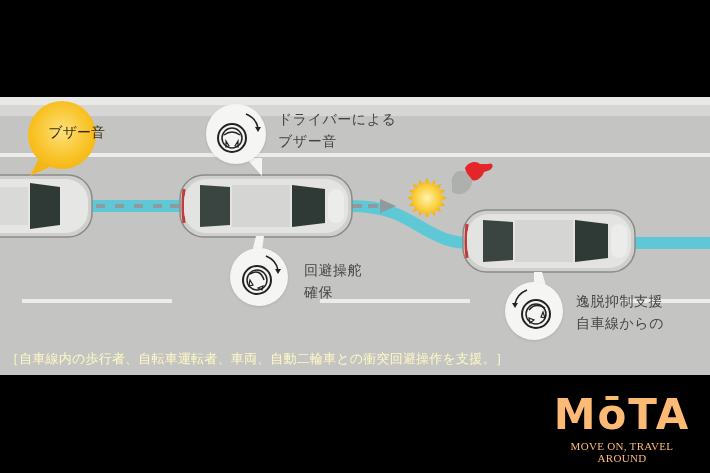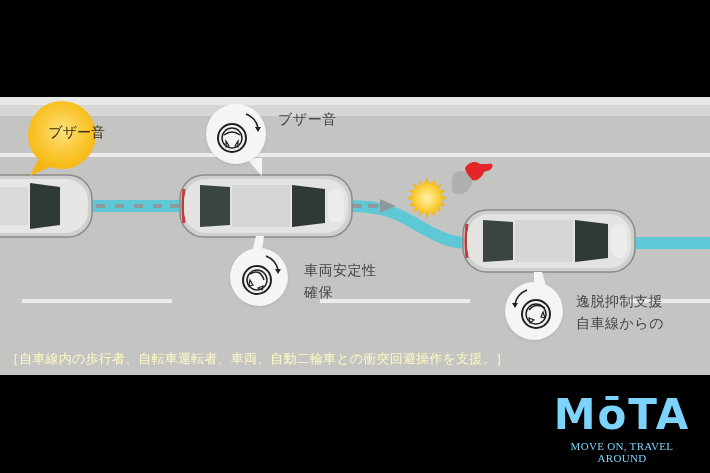--- a/index.html
+++ b/index.html
@@ -12,21 +12,21 @@
   .lane-dash{height:4px;background:#ecedeb;top:299px;}
   
   #path-svg{left:0;top:0;}
   
   .bubble{border-radius:50%;background:#f5f5f3;box-shadow:0 1px 3px rgba(0,0,0,0.1);}
   .label{color:#444;font-size:14px;line-height:22px;letter-spacing:0.5px;}
   #buzzer-bubble{left:28px;top:101px;width:68px;height:68px;border-radius:50%;
      background:radial-gradient(circle at 50% 45%,#fde07a 0%,#f9c226 55%,#f1a900 100%);}
   #buzzer-text{left:28px;top:124px;width:77px;text-align:right;font-size:14px;color:#3a2f10;}
   #caption{left:6px;top:350px;font-size:13px;color:#fef9c3;letter-spacing:0.2px;white-space:nowrap;}
-  #logo{left:552px;top:392px;width:140px;text-align:center;color:#7dd3fc;}
+  #logo{left:552px;top:392px;width:140px;text-align:center;color:#fdba74;}
   #logo-main{font-family:"DejaVu Sans",sans-serif;font-weight:bold;font-size:42px;letter-spacing:2px;line-height:46px;}
   #logo-sub{font-family:Liberation Serif, serif;font-size:11px;letter-spacing:0.3px;margin-top:2px;}
 </style>
 </head>
 <body>
 
 <div class="abs" id="road-top-strip"></div>
 <div class="abs" id="road-shoulder"></div>
 <div class="abs" id="road"></div>
 <div class="abs" id="lane-line-top"></div>
@@ -112,35 +112,36 @@
   <svg width="60" height="60" viewBox="0 0 60 60">
     <circle cx="26" cy="34" r="14" fill="none" stroke="#222" stroke-width="2"></circle>
     <circle cx="26" cy="34" r="10" fill="none" stroke="#222" stroke-width="1.5"></circle>
     <path d="M18 31 Q26 25 34 31" fill="none" stroke="#222" stroke-width="1.5"></path>
     <path d="M20 37 L23 42 L20 43 Z M32 37 L29 42 L32 43 Z" fill="none" stroke="#222" stroke-width="1.2"></path>
     <path d="M40 10 Q50 14 52 24" fill="none" stroke="#222" stroke-width="1.5"></path>
     <polygon points="49,23 55,23 52,28" fill="#222"></polygon>
   </svg>
 </div>
 <div class="abs label" style="left:278px;top:108px;">
+  <div>ドライバーによる</div>
   <div>ブザー音</div>
 </div>
 
 <div class="abs bubble" style="left:230px;top:248px;width:58px;height:58px;">
   <svg width="58" height="58" viewBox="0 0 58 58">
     <circle cx="27" cy="32" r="14" fill="none" stroke="#222" stroke-width="2"></circle>
     <circle cx="27" cy="32" r="10" fill="none" stroke="#222" stroke-width="1.5"></circle>
     <path d="M20 26 Q30 20 34 32" fill="none" stroke="#222" stroke-width="1.5"></path>
     <path d="M20 32 L23 37 L19 38 Z M28 40 L33 38 L32 42 Z" fill="none" stroke="#222" stroke-width="1.2"></path>
     <path d="M36 8 Q46 12 48 22" fill="none" stroke="#222" stroke-width="1.5"></path>
     <polygon points="45,21 51,21 48,26" fill="#222"></polygon>
   </svg>
 </div>
 <div class="abs label" style="left:304px;top:259px;">
-  <div>車両安定性</div>
+  <div>回避操舵</div>
   <div>確保</div>
 </div>
 
 <div class="abs bubble" style="left:505px;top:282px;width:58px;height:58px;">
   <svg width="58" height="58" viewBox="0 0 58 58">
     <circle cx="31" cy="32" r="14" fill="none" stroke="#222" stroke-width="2"></circle>
     <circle cx="31" cy="32" r="10" fill="none" stroke="#222" stroke-width="1.5"></circle>
     <path d="M24 28 Q30 20 40 26" fill="none" stroke="#222" stroke-width="1.5"></path>
     <path d="M24 36 L29 38 L25 41 Z M38 30 L40 36 L36 35 Z" fill="none" stroke="#222" stroke-width="1.2"></path>
     <path d="M22 8 Q12 12 10 22" fill="none" stroke="#222" stroke-width="1.5"></path>

